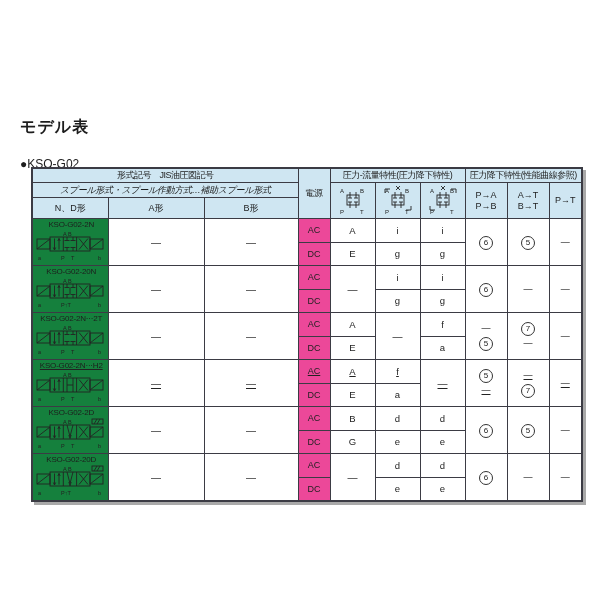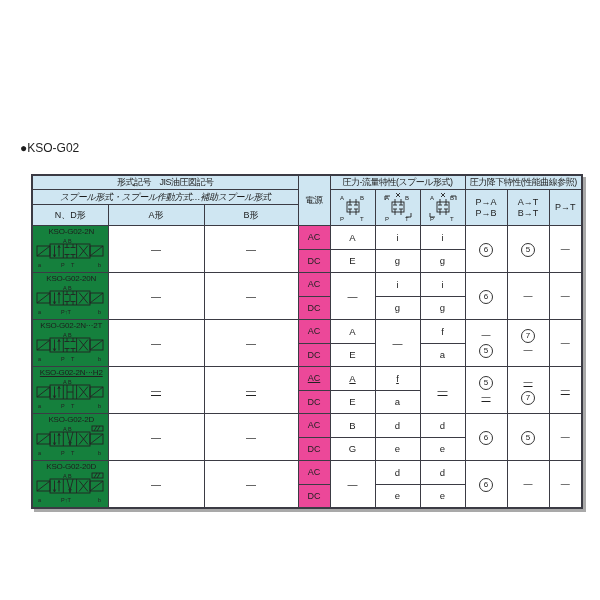--- a/index.html
+++ b/index.html
@@ -1,22 +1,22 @@
 <!DOCTYPE html>
 <html><head>
 <meta charset="utf-8">
 <style>
   html,body{margin:0;padding:0;background:#fff;width:600px;height:600px;
     font-family:"Liberation Sans","DejaVu Sans",sans-serif;color:#222;}
   #canvas{position:relative;width:600px;height:600px;background:#ffffff;overflow:hidden;}
   .page-title{position:absolute;left:20px;top:117px;font-size:16px;font-weight:bold;
     letter-spacing:1px;color:#1d1d1d;}
-  .page-subtitle{position:absolute;left:20px;top:141px;font-size:12px;color:#1d1d1d;}
+  .page-subtitle{position:absolute;left:20px;top:157px;font-size:12px;color:#1d1d1d;}
   table.model{position:absolute;left:31px;top:167px;border-collapse:collapse;table-layout:fixed;
-    border:2px solid #3b3b44;box-shadow:3px 3px 0 #a9a9a9;background:#fff;margin-top:7px;}
+    border:2px solid #3b3b44;box-shadow:3px 3px 0 #a9a9a9;background:#fff;}
   table.model th,table.model td{border:1px solid #3b3b44;padding:0;margin:0;
     text-align:center;vertical-align:middle;font-weight:normal;overflow:hidden;}
   table.model thead th{background:#cfe6f2;font-size:9px;color:#1d1d1d;}
   th.sec{font-size:8.5px;letter-spacing:-0.5px;}
   th.spool{font-size:8.5px;letter-spacing:-0.3px;font-style:italic;}
   th.typecol{font-size:9px;}
   td.modelcell{text-align:left;vertical-align:top;background:#15803d;}
   .mname{font-size:8px;line-height:10px;padding:1px 0 0 2px;white-space:nowrap;
     letter-spacing:-0.2px;color:#1d1d1d;}
   td.val{font-size:9.5px;background:#fff;color:#222;}
@@ -25,40 +25,41 @@
   .circ{display:inline-block;width:12px;height:12px;line-height:11px;border:1px solid #333;
     border-radius:50%;font-size:8px;text-align:center;color:#222;}
   .dropline{line-height:15px;font-size:9px;}
   .dhdr{line-height:11px;font-size:9px;}
   svg text{font-family:"Liberation Sans","DejaVu Sans",sans-serif;}
 </style>
 </head>
 <body>
 <div id="canvas">
 
+<div class="page-title">モデル表</div>
 <div class="page-subtitle">●KSO-G02</div>
 
 <table class="model">
   <colgroup>
         <col style="width: 76px;">
         <col style="width: 96px;">
         <col style="width: 94px;">
         <col style="width: 32px;">
         <col style="width: 45px;">
         <col style="width: 45px;">
         <col style="width: 45px;">
         <col style="width: 42px;">
         <col style="width: 42px;">
         <col style="width: 33px;">
       </colgroup>
   <thead>
         <tr style="height: 14px;">
           <th class="sec" colspan="3">形式記号　JIS油圧図記号</th>
           <th class="typecol" rowspan="3">電源</th>
-          <th class="sec" colspan="3">圧力-流量特性(スプール形式)</th>
+          <th class="sec" colspan="3">圧力-流量特性(圧力降下特性)</th>
           <th class="sec" colspan="3">圧力降下特性(性能曲線参照)</th>
         </tr>
         <tr style="height: 14px;">
           <th class="spool" colspan="3">スプール形式・スプール作動方式…補助スプール形式</th>
           <th rowspan="2"><svg width="40" height="33" viewBox="0 0 40 33">
               <text x="7" y="10" font-size="6" fill="#222">A</text>
               <text x="27" y="10" font-size="6" fill="#222">B</text>
               <text x="7" y="31" font-size="6" fill="#222">P</text>
               <text x="27" y="31" font-size="6" fill="#222">T</text>
               <rect x="14" y="12" width="12" height="10" stroke="#222" stroke-width="0.9" fill="none"></rect>

